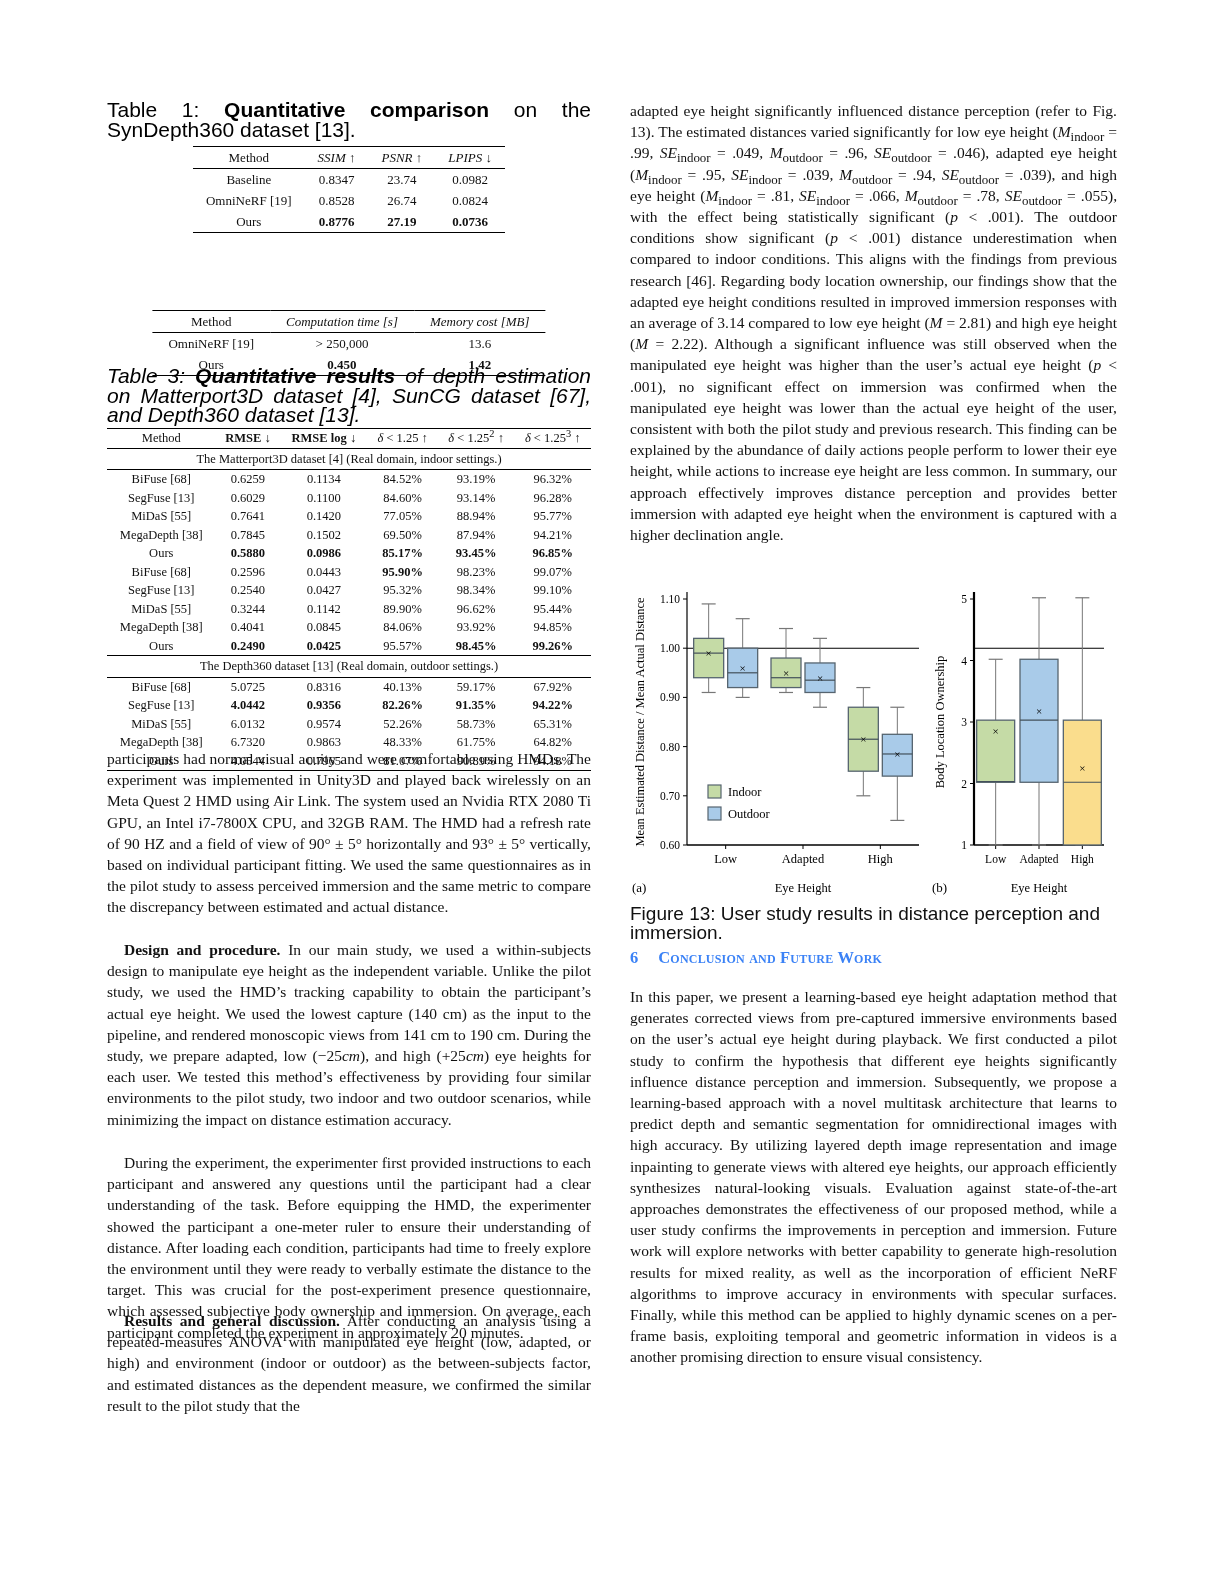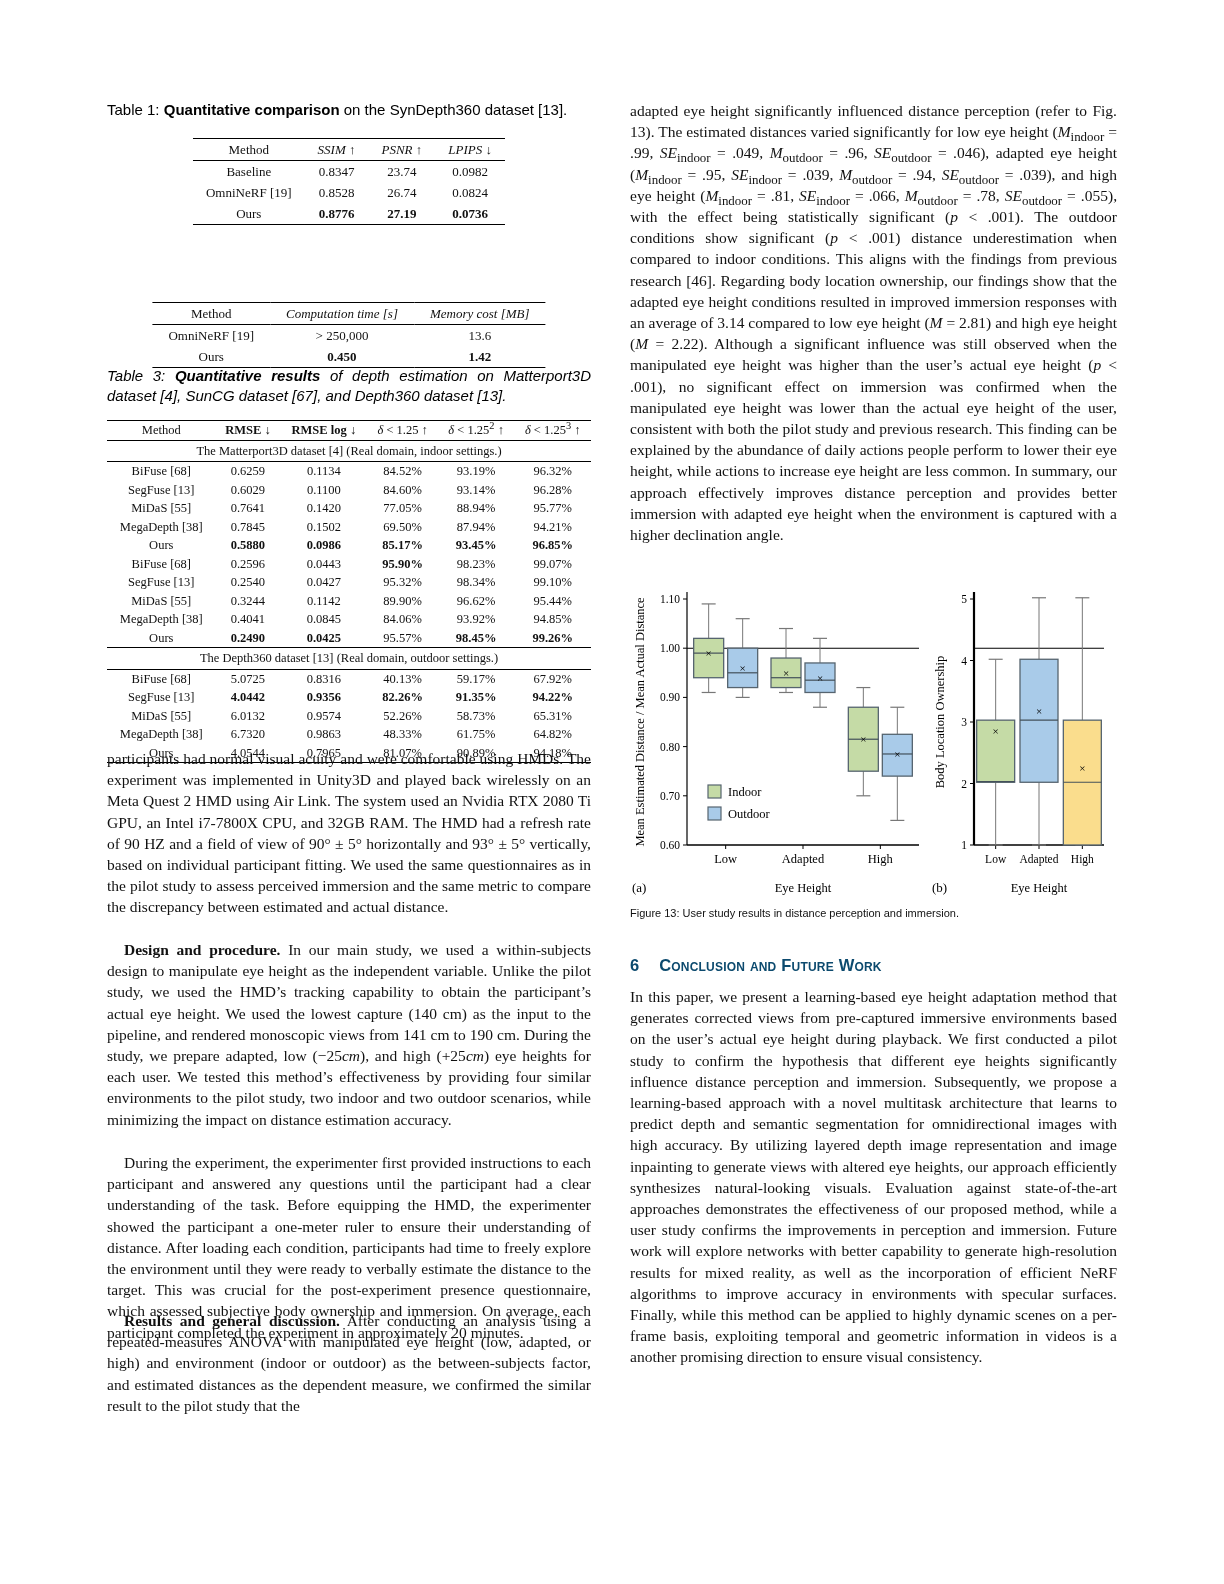--- a/index.html
+++ b/index.html
@@ -2,37 +2,37 @@
 <html><head>
 <meta charset="utf-8">
 <style>
   html,body{margin:0;padding:0;}
   body{width:1224px;height:1584px;background:#ffffff;position:relative;
        font-family:"Liberation Serif",serif;color:#111;}
   .col{position:absolute;top:98px;}
   #left-col{left:107px;width:484px;height:1480px;}
   #right-col{left:630px;width:487px;height:1480px;}
   .block{position:absolute;left:0;width:100%;}
-  .tbl-caption{font-family:"Liberation Sans",sans-serif;font-size:15px;line-height:19.5px;
+  .tbl-caption{font-family:"Liberation Sans",sans-serif;font-size:21px;line-height:19.5px;
                text-align:justify;color:#000;}
   .para{font-size:15.5px;line-height:21.2px;text-align:justify;margin:0;}
   .indent{text-indent:17px;}
   .ptable{border-collapse:collapse;font-size:13px;line-height:17px;
-          border-top:1.6px solid #000;border-bottom:1.6px solid #000;margin:8px auto;}
+          border-top:1.6px solid #000;border-bottom:1.6px solid #000;margin:16px auto;}
   .ptable th,.ptable td{font-weight:normal;text-align:center;padding:2px 13px;white-space:nowrap;}
   .ptable thead tr{border-bottom:0.8px solid #000;}
   .t2 th,.t2 td{padding:2px 16px;}
   .t3{width:100%;font-size:12.5px;line-height:16.5px;}
   .t3 th,.t3 td{padding:1px 5px;}
   .t3 .section-row td{border-top:0.8px solid #000;border-bottom:0.8px solid #000;padding:2px 4px;}
   .centered-tbl{left:50%;transform:translateX(-50%);width:auto;}
   #figure-13{display:flex;justify-content:space-between;align-items:flex-start;}
   svg text{font-family:"Liberation Serif",serif;fill:#000;}
-  .fig-caption{font-family:"Liberation Sans",sans-serif;font-size:11px;line-height:19px;text-align:left;}
-  .sec-heading{font-family:Liberation Sans, sans-serif;font-weight:bold;font-size:16.5px;color:#0c4a6e;margin-top:8px;}
+  .fig-caption{font-family:"Liberation Sans",sans-serif;font-size:19px;line-height:19px;text-align:left;}
+  .sec-heading{font-family:Liberation Serif, serif;font-weight:bold;font-size:16.5px;color:#3b82f6;}
   .sec-heading .sec-title{font-variant:small-caps;margin-left:20px;letter-spacing:0.2px;}
   sub,sup{line-height:0;}
 </style>
 </head>
 <body>
 
 <div id="left-col" class="col">
   <div class="block tbl-caption" style="top:2px;">Table 1: <b>Quantitative comparison</b> on the SynDepth360 dataset [13].</div>
   <div class="block centered-tbl" style="top:32px;">
       <table class="ptable t1">

